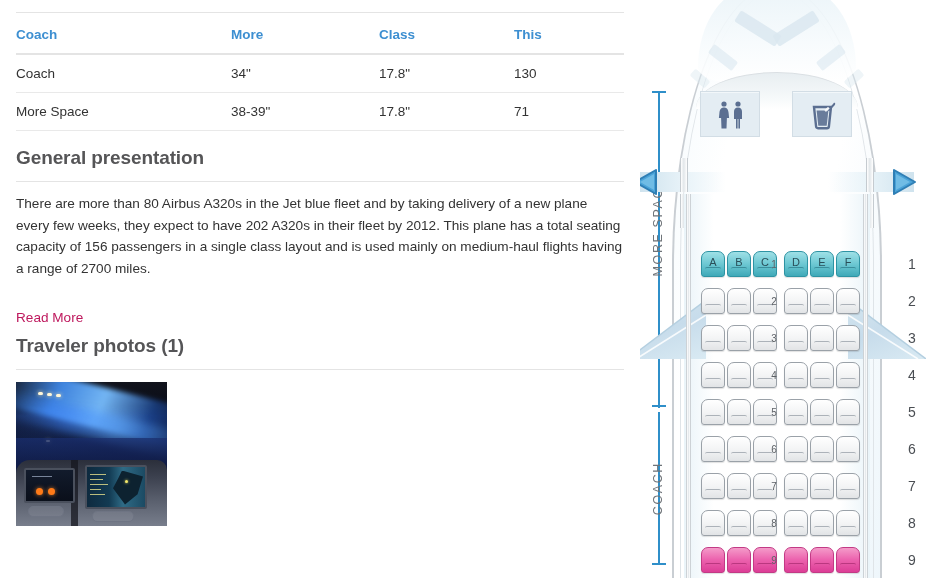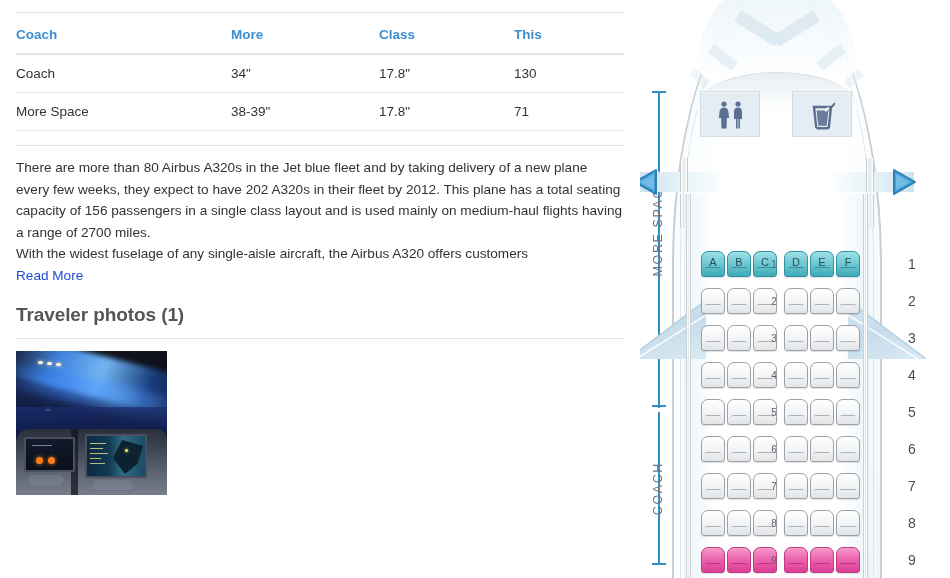--- a/index.html
+++ b/index.html
@@ -32,25 +32,25 @@
   .col-class{width:215px;}
   .col-pitch{width:148px;}
   .col-width{width:135px;}
 
   
   .gp-wrap{margin-top:14px;}
   .body-copy{
     font-size:13.6px;line-height:21.5px;color:#333333;margin:0;padding-top:11px;
   }
   .read-more{
-    font-size:13.6px;line-height:21.5px;color:#1d4ed8;text-decoration:none;display:inline-block;
-  }
-
-  
-  .tp-wrap{margin-top:16px;}
+    font-size:13.6px;line-height:21.5px;color:#be185d;text-decoration:none;display:inline-block;margin-top:28px;
+  }
+
+  
+  .tp-wrap{margin-top:4px;}
   .photo-strip{margin-top:12px;}
   .photo{
     position:relative;width:151px;height:144px;overflow:hidden;display:block;
     background:#05070f;border:0;padding:0;
   }
   
   .ph-sky{position:absolute;inset:0;
     background:
       radial-gradient(120% 80% at 22% 8%, rgba(40,70,140,.55) 0%, rgba(8,12,30,0) 58%),
       linear-gradient(160deg,#0a1026 0%,#0d1736 32%,#0a1230 60%,#070b1c 100%);
@@ -182,23 +182,23 @@
         <tr>
           <td>More Space</td>
           <td>38-39"</td>
           <td>17.8"</td>
           <td>71</td>
         </tr>
       </tbody>
     </table>
 
     <div class="gp-wrap">
+      <h2 class="sec-title" style="padding-top:2px;">General presentation</h2>
       <div class="sec-rule"></div>
       <p class="body-copy">There are more than 80 Airbus A320s in the Jet blue fleet and by taking delivery of a new plane every few weeks, they expect to have 202 A320s in their fleet by 2012. This plane has a total seating capacity of 156 passengers in a single class layout and is used mainly on medium-haul flights having a range of 2700 miles.</p>
-      <p class="body-copy" style="padding-top:0;">With the widest fuselage of any single-aisle aircraft, the Airbus A320 offers customers</p>
       <a class="read-more" href="#">Read More</a>
     </div>
 
     <div class="tp-wrap">
       <h2 class="sec-title" style="padding-top:2px;">Traveler photos (1)</h2>
       <div class="sec-rule"></div>
       <div class="photo-strip">
         <div class="photo">
           <div class="ph-sky"></div>
           <div class="ph-ceil"></div>

